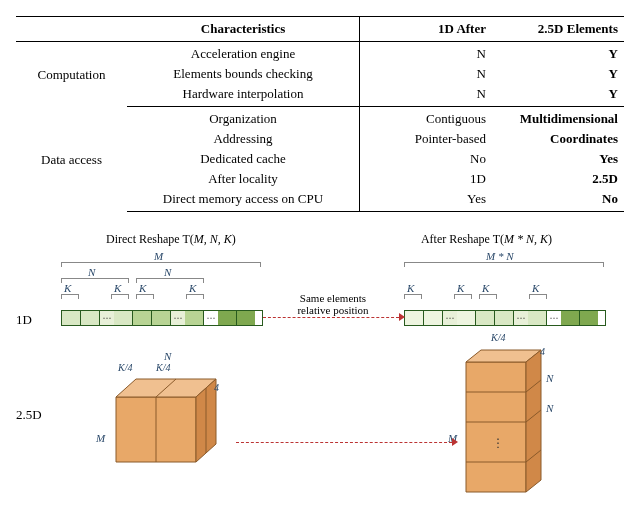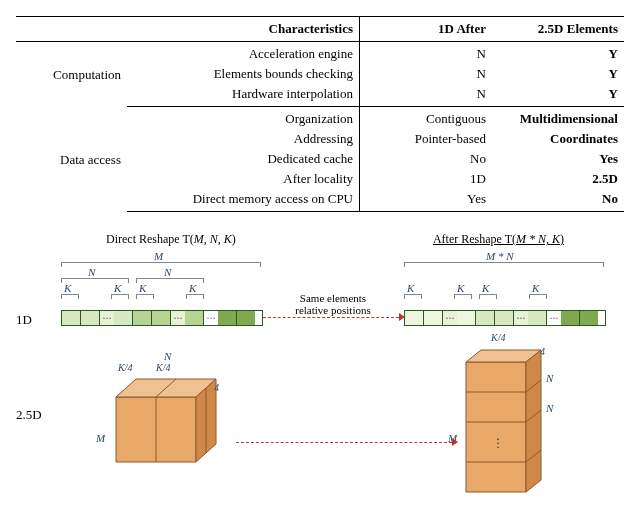--- a/index.html
+++ b/index.html
@@ -12,41 +12,41 @@
     width: 640px;
     box-sizing: border-box;
   }
   table {
     border-collapse: collapse;
     width: 100%;
     margin-bottom: 20px;
   }
   td, th {
     padding: 2px 6px;
-    text-align: right;
+    text-align: center;
     vertical-align: middle;
   }
   .col-char { width: 220px; }
   .col-1d { text-align: right; width: 120px; border-left: 1px solid #000;}
   .col-25d { text-align: right; width: 120px; font-weight: bold;}
   .hdr-row td, .hdr-row th { border-top: 1.5px solid #000; border-bottom: 1px solid #000; padding-top:4px; padding-bottom:4px;}
   .sec-top td { padding-top: 4px; }
   .sec-bot td { border-bottom: 1px solid #000; padding-bottom:4px;}
   .final-bot td { border-bottom: 1.5px solid #000; padding-bottom:4px;}
   .cat-cell { vertical-align: middle; margin-left: 20px; }
   
   .diagram {
     position: relative;
     width: 608px;
     height: 280px;
     font-family: Georgia, serif;
     font-size: 11px;
   }
   .lbl-before { position:absolute; left: 90px; top: 0; font-size: 12px;}
-  .lbl-after  { position:absolute; right: 60px; top: 0; font-size: 12px; text-decoration: underline;}
+  .lbl-after  { position:absolute; right: 72px; top: 0; font-size: 12px;}
   .lbl-italic { font-style: italic;}
   
   .row-label { position:absolute; left:0; font-size:13px;}
   
   
   .strip { position:absolute; display:flex; height:14px; border:1px solid #285a1e;}
   .strip .seg { width:18px; border-right:1px solid #285a1e; }
   .strip .seg:last-child { border-right:none;}
   .strip .dots { width:14px; background:#e8f0d8; font-size:9px; text-align:center; line-height:14px;}
   .g-light { background:#d9e8c4;}
@@ -187,21 +187,21 @@
   <div class="bracket" style="left:438px; top:62px; width:18px;"></div>
   <div class="dim" style="left:441px; top:50px;">K</div>
   <div class="bracket" style="left:463px; top:62px; width:18px;"></div>
   <div class="dim" style="left:466px; top:50px;">K</div>
   <div class="bracket" style="left:513px; top:62px; width:18px;"></div>
   <div class="dim" style="left:516px; top:50px;">K</div>
 
   <div class="arrow-line" style="left:247px; top:85px; width:136px;"></div>
   <div class="arrow-head" style="left:383px; top:81px;"></div>
   <div class="arrow-txt" style="left:262px; top:60px; width:110px; white-space:pre-line;">Same elements
-relative positions</div>
+relative position</div>
 
   <div class="row-label" style="top:175px;">2.5D</div>
 
   <svg class="cuboid" style="left:90px; top:135px;" width="140" height="110">
 
     <polygon points="10,30 90,30 90,95 10,95" fill="#e8a868" stroke="#8a5a2a"></polygon>
 
     <polygon points="10,30 30,12 110,12 90,30" fill="#f0c090" stroke="#8a5a2a"></polygon>
 
     <polygon points="90,30 110,12 110,77 90,95" fill="#d08848" stroke="#8a5a2a"></polygon>

